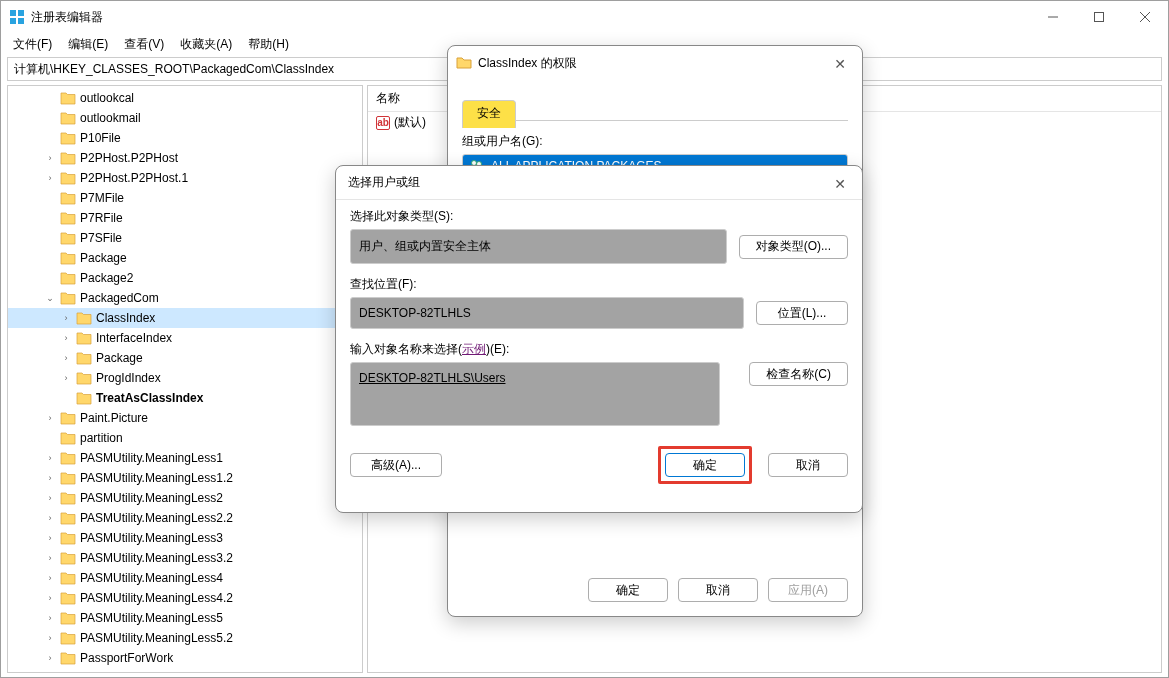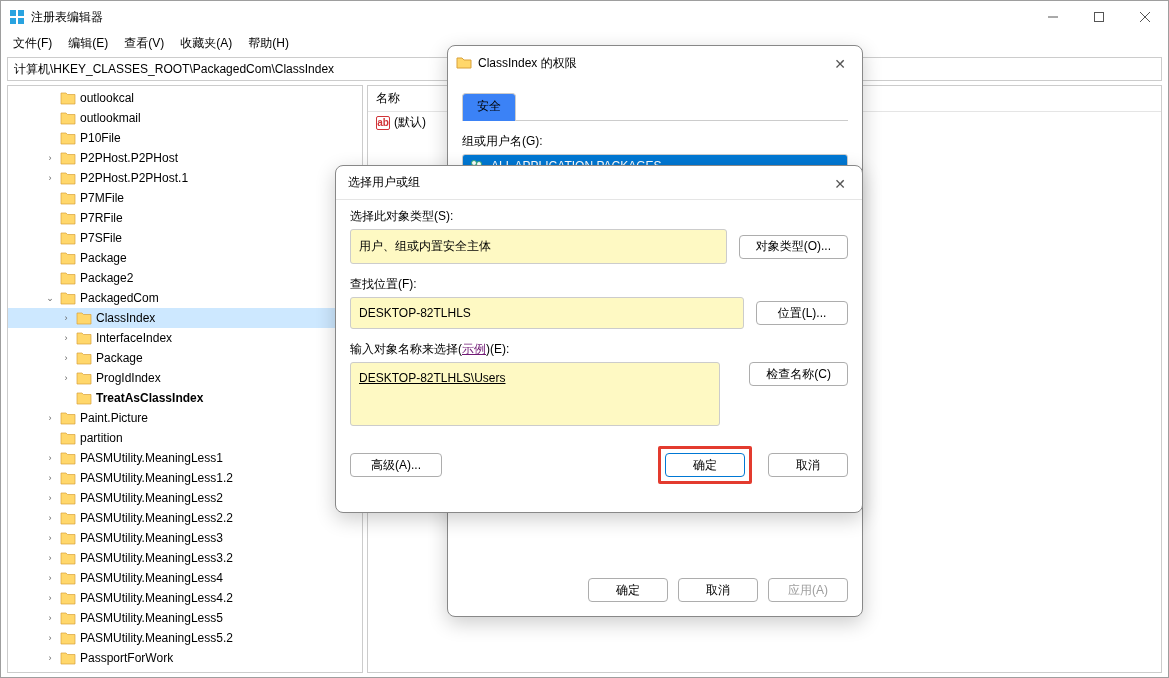--- a/index.html
+++ b/index.html
@@ -5,21 +5,21 @@
   * { box-sizing: border-box; }
   html, body { margin: 0; padding: 0; font-family: "Segoe UI", "Microsoft YaHei", sans-serif; font-size: 12px; color: #000; background: #fff; }
   .window { width: 1169px; height: 678px; border: 1px solid #9e9e9e; position: relative; background: #fff; overflow: hidden; }
   
   .titlebar { height: 32px; display: flex; align-items: center; padding-left: 8px; }
   .titlebar .app-icon { width: 16px; height: 16px; margin-right: 6px; }
   .titlebar .title { font-size: 12px; }
   .win-controls { position: absolute; top: 0; right: 0; display: flex; }
   .win-controls div { width: 46px; height: 32px; display: flex; align-items: center; justify-content: center; color: #666; }
   
-  .menubar { height: 22px; display: flex; align-items: flex-start; padding-left: 6px; gap: 4px; }
+  .menubar { height: 22px; display: flex; align-items: center; padding-left: 6px; gap: 4px; }
   .menubar span { padding: 2px 6px; cursor: default; }
   
   .addressbar { height: 24px; border: 1px solid #ccc; margin: 2px 6px; padding: 2px 6px; font-size: 12px; display: flex; align-items: center; }
   
   .main { display: flex; height: 592px; }
   .tree-pane { width: 356px; border: 1px solid #ccc; margin: 2px 0 2px 6px; overflow-y: auto; overflow-x: hidden; padding: 2px 0; position: relative; }
   .tree-pane::-webkit-scrollbar { width: 16px; }
   .tree-pane::-webkit-scrollbar-thumb { background: #ccc; }
   .list-pane { flex: 1; border: 1px solid #ccc; margin: 2px 6px 2px 4px; }
   .list-header { display: flex; border-bottom: 1px solid #e5e5e5; }
@@ -32,27 +32,27 @@
   .tree-row.selected { background: #cde8ff; }
   .folder-icon { width: 16px; height: 14px; margin: 0 4px; display: inline-block; }
   
   .dialog { position: absolute; background: #fff; border: 1px solid #888; box-shadow: 0 6px 20px rgba(0,0,0,.2); border-radius: 8px; }
   .dialog .dlg-title { height: 34px; display: flex; align-items: center; padding: 0 8px; }
   .dialog .dlg-close { position: absolute; top: 6px; right: 10px; font-size: 14px; color: #555; width: 24px; height: 24px; display: flex; align-items: center; justify-content: center; }
   .dlg-body { padding: 8px 14px; }
   .btn { background: #fff; border: 1px solid #adadad; border-radius: 4px; padding: 4px 16px; height: 24px; display: inline-flex; align-items: center; justify-content: center; min-width: 80px; cursor: default; }
   .btn.disabled { color: #9e9e9e; }
   .tab-strip { display: flex; border-bottom: 1px solid #ccc; margin: 4px 0 12px; }
-  .tab { padding: 4px 14px 6px; border: 1px solid #ccc; border-bottom: none; background: #3b82f6; position: relative; top: 1px; border-radius: 4px 4px 0 0; }
+  .tab { padding: 4px 14px 6px; border: 1px solid #ccc; border-bottom: none; background: #fde047; position: relative; top: 8px; border-radius: 4px 4px 0 0; }
   .groupbox-label { margin-bottom: 4px; }
   .listbox { border: 1px solid #ccc; border-radius: 3px; }
   .listbox .item { padding: 3px 6px; display: flex; align-items: center; }
   .listbox .item.sel { background: #0078d4; color: #fff; }
   .user-icon { width: 16px; height: 16px; margin-right: 6px; }
-  .field { border: 1px solid #ccc; border-radius: 3px; padding: 8px 8px; background: #fef9c3; }
+  .field { border: 1px solid #ccc; border-radius: 3px; padding: 8px 8px; background: #a3a3a3; }
   .link { color: #701a75; text-decoration: underline; }
   .hl-ok { border: 3px solid #e33b2e; padding: 4px; border-radius: 2px; }
   .dlg2-buttons { display: flex; justify-content: space-between; align-items: center; padding: 12px 14px 14px; }
   .perm-buttons { display: flex; justify-content: flex-end; gap: 10px; padding: 8px 14px 14px; }
 </style>
 </head>
 <body>
 
 <div class="window">
 

